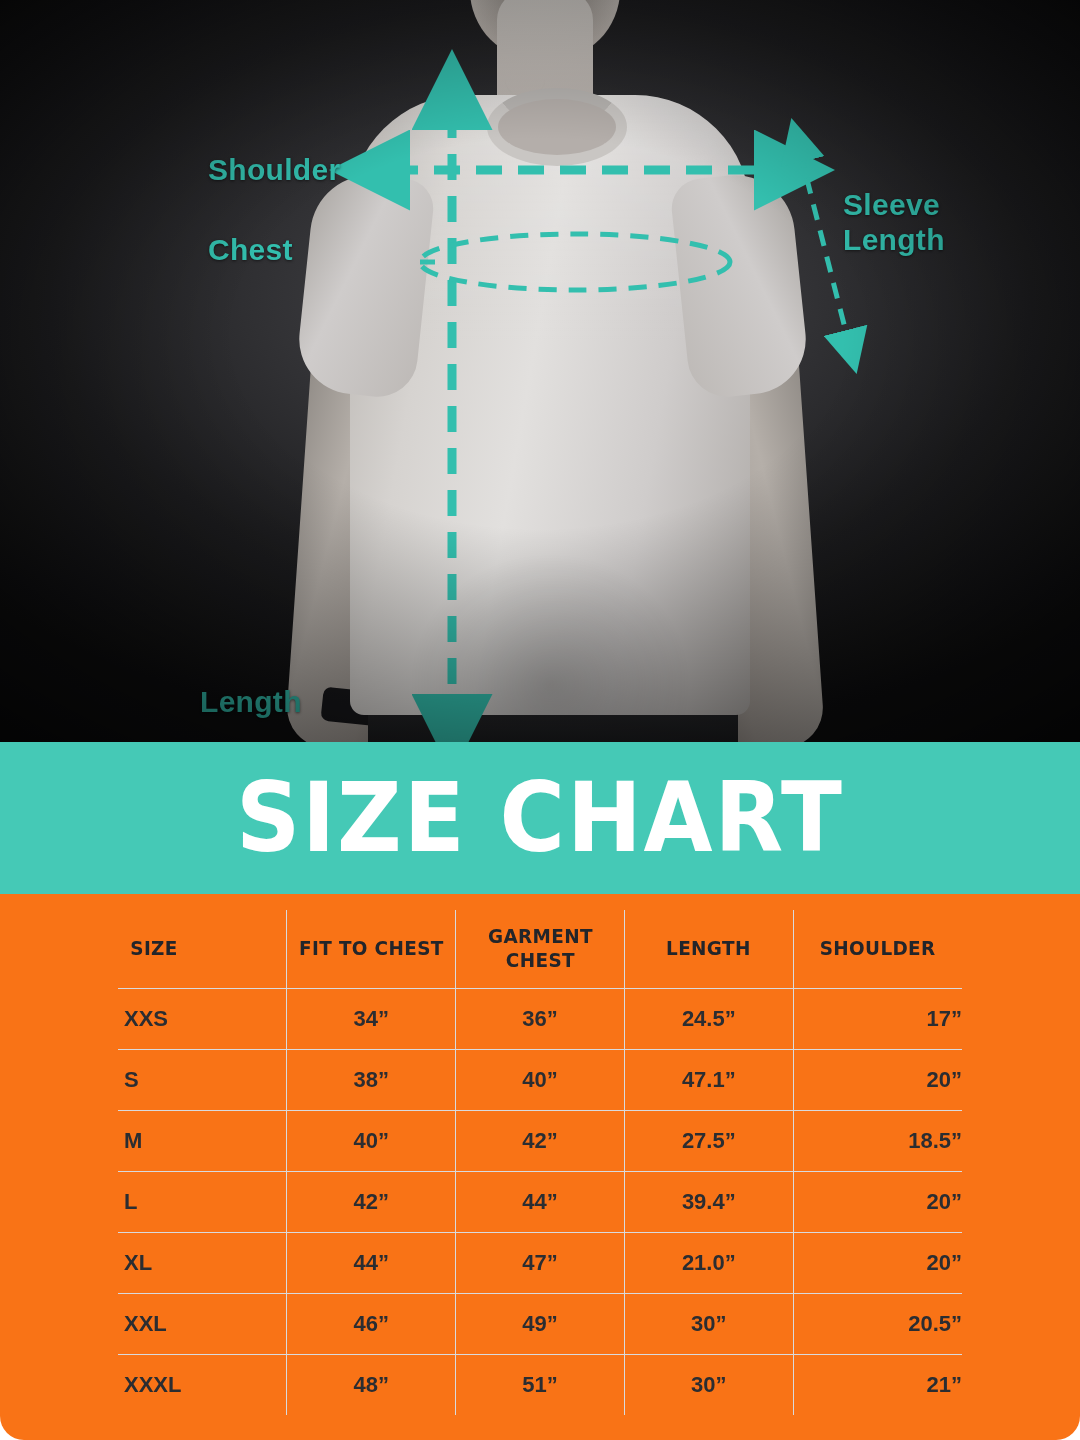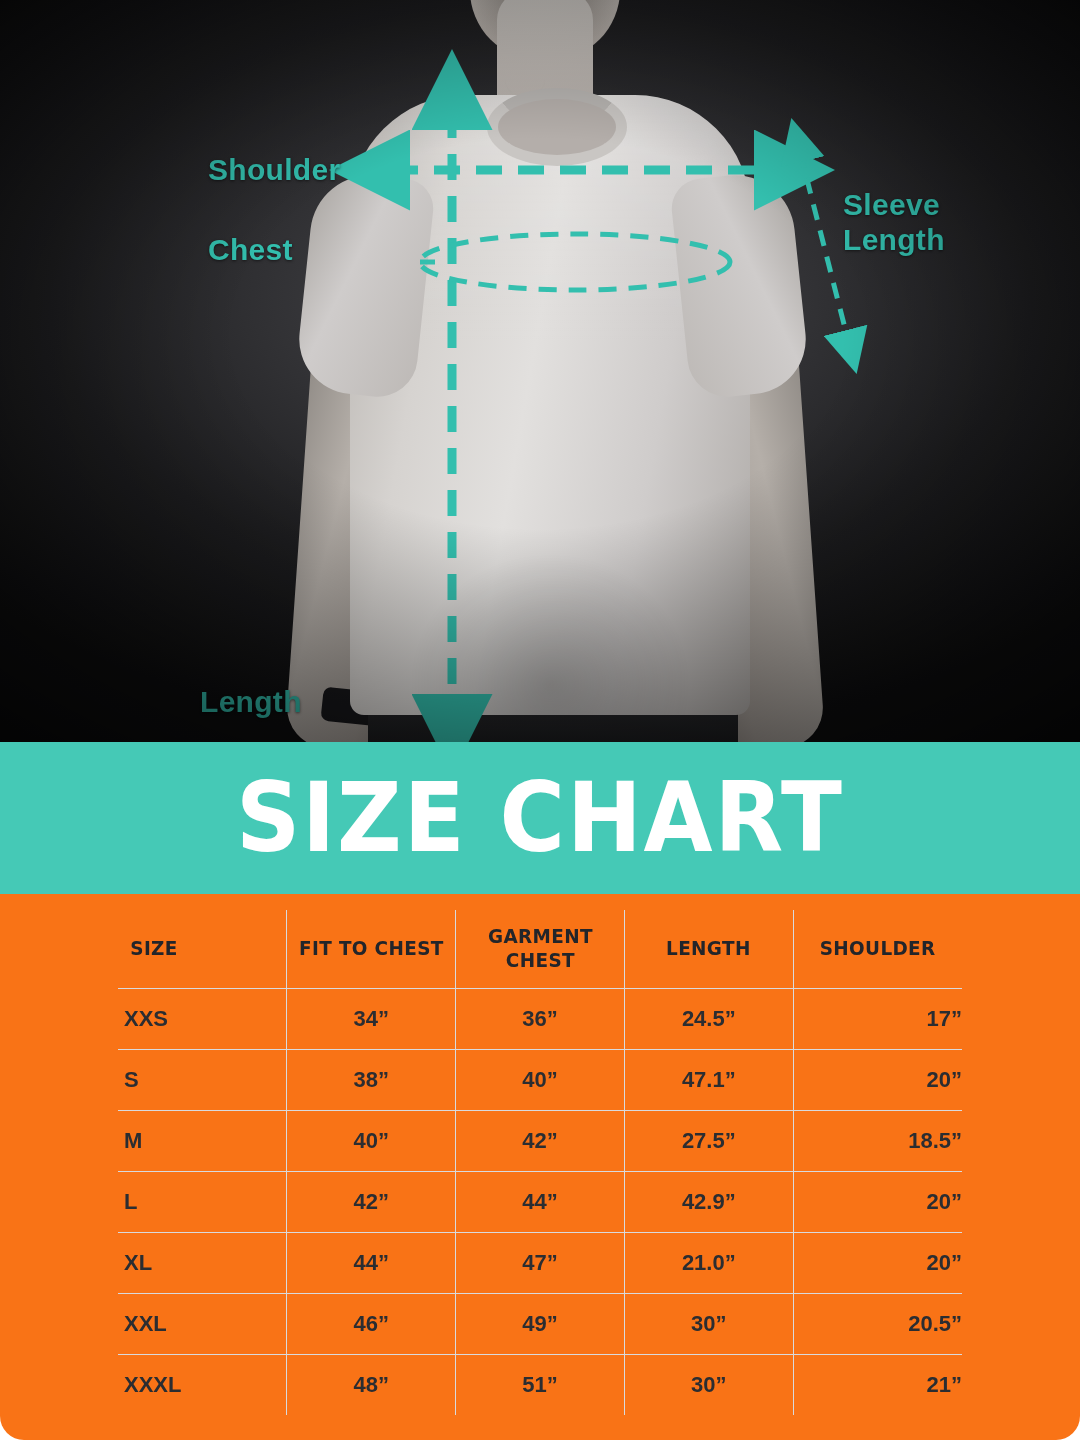--- a/index.html
+++ b/index.html
@@ -313,21 +313,21 @@
           <td class="col-size">M</td>
           <td>40”</td>
           <td>42”</td>
           <td>27.5”</td>
           <td>18.5”</td>
         </tr>
         <tr>
           <td class="col-size">L</td>
           <td>42”</td>
           <td>44”</td>
-          <td>42.9”</td>
+          <td>39.4”</td>
           <td>20”</td>
         </tr>
         <tr>
           <td class="col-size">XL</td>
           <td>44”</td>
           <td>47”</td>
           <td>21.0”</td>
           <td>20”</td>
         </tr>
         <tr>

